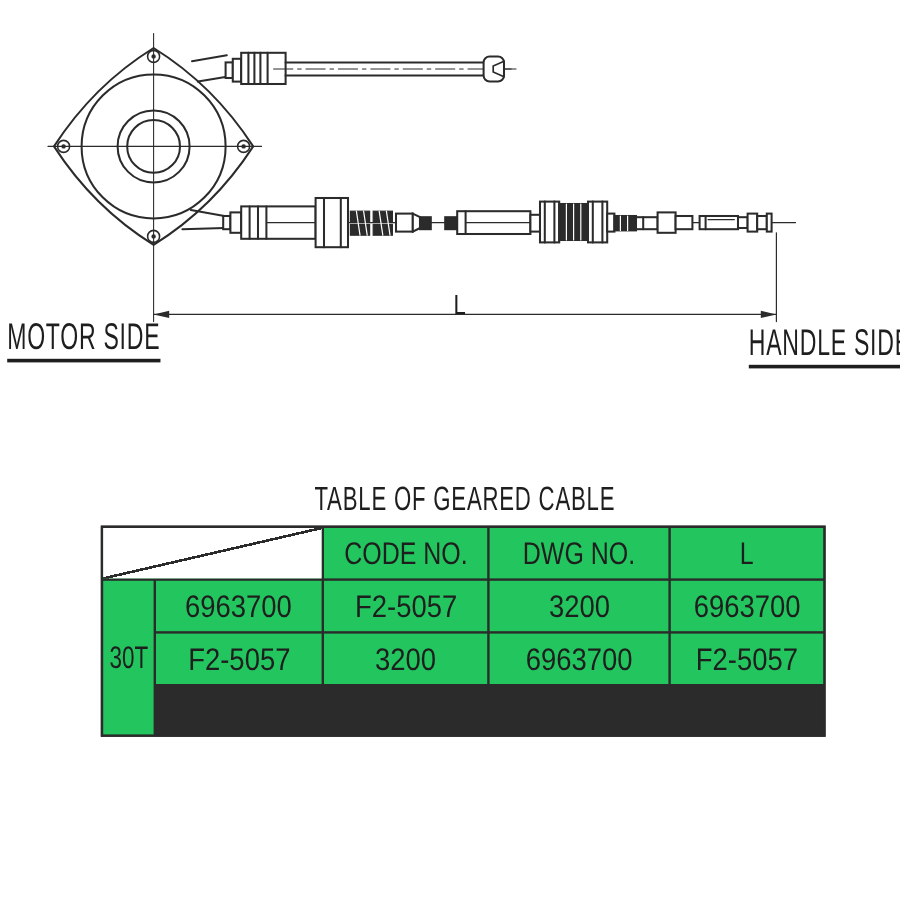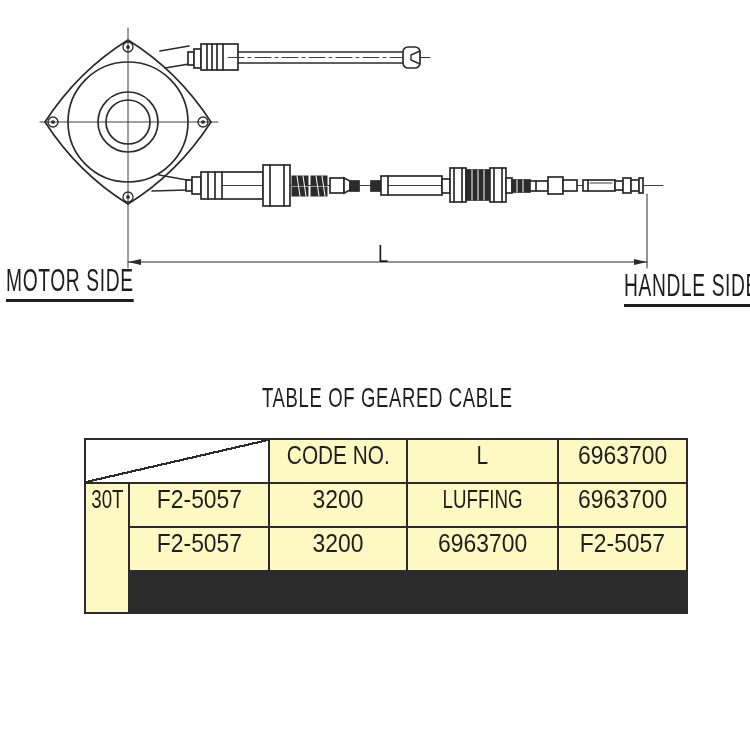--- a/index.html
+++ b/index.html
@@ -7,29 +7,29 @@
          font-family:"Liberation Sans",sans-serif;color:#242424;}
   #drawing-svg{position:absolute;left:0;top:0;}
   .lbl{position:absolute;white-space:nowrap;line-height:1;}
   .cad{display:inline-block;transform-origin:left top;font-weight:400;color:#1e1e1e;}
   .side-label .cad{font-size:31px;transform:scaleX(0.62);letter-spacing:1px;
          border-bottom:3px solid #1e1e1e;padding-bottom:3px;}
   #motor-side-label{left:6px;top:265px;}
   #handle-side-label{left:624px;top:270px;}
   #dim-l-label{left:378px;top:243px;}
   #dim-l-label .cad{font-size:23px;transform:scaleX(0.8);}
-  #table-title{left:262px;top:384px;}
+  #table-title{left:262px;top:402px;}
   #table-title .cad{font-size:28px;transform:scaleX(0.66);letter-spacing:1px;}
 
   
   #cable-table{position:absolute;left:84px;top:438px;
     display:grid;grid-template-columns:42px 138px 136px 149px 127px;
     grid-template-rows:42px 42px 42px 40px;gap:2px;
     background:#2b2b2b;border:2px solid #2b2b2b;}
-  .cell{background:#fef9c3;display:flex;justify-content:center;overflow:hidden;}
+  .cell{background:#22c55e;display:flex;align-items:center;justify-content:center;overflow:hidden;}
   .cell .cad{transform-origin:center center;font-size:26px;}
   .cell .word{transform:scaleX(0.72);}
   .cell .head{transform:scaleX(0.80);}
   .cell .num{transform:scaleX(0.88);}
   #diag-cell{grid-column:1/3;grid-row:1;
     background-image:linear-gradient(to bottom right,
       #fff calc(50% - 1.1px), #2b2b2b calc(50% - 1.1px),
       #2b2b2b calc(50% + 1.1px), #fff calc(50% + 1.1px));}
   #group-cell{grid-column:1;grid-row:2/5;}
 </style>
@@ -167,41 +167,41 @@
   <div class="lbl" id="table-title">
     <span class="cad">TABLE OF GEARED CABLE</span>
   </div>
 
   <div id="cable-table">
     <div class="cell" id="diag-cell"></div>
     <div class="cell">
       <span class="cad head">CODE NO.</span>
     </div>
     <div class="cell">
+      <span class="cad head">DWG NO.</span>
+    </div>
+    <div class="cell">
       <span class="cad head">L</span>
     </div>
 
     <div class="cell" id="group-cell">
       <span class="cad word">30T</span>
     </div>
 
     <div class="cell">
       <span class="cad num">6963700</span>
     </div>
     <div class="cell">
       <span class="cad num">F2-5057</span>
     </div>
     <div class="cell">
       <span class="cad num">3200</span>
     </div>
 
     <div class="cell">
-      <span class="cad word">LUFFING</span>
-    </div>
-    <div class="cell">
       <span class="cad num">6963700</span>
     </div>
     <div class="cell">
       <span class="cad num">F2-5057</span>
     </div>
     <div class="cell">
       <span class="cad num">3200</span>
     </div>
 
     <div class="cell">

